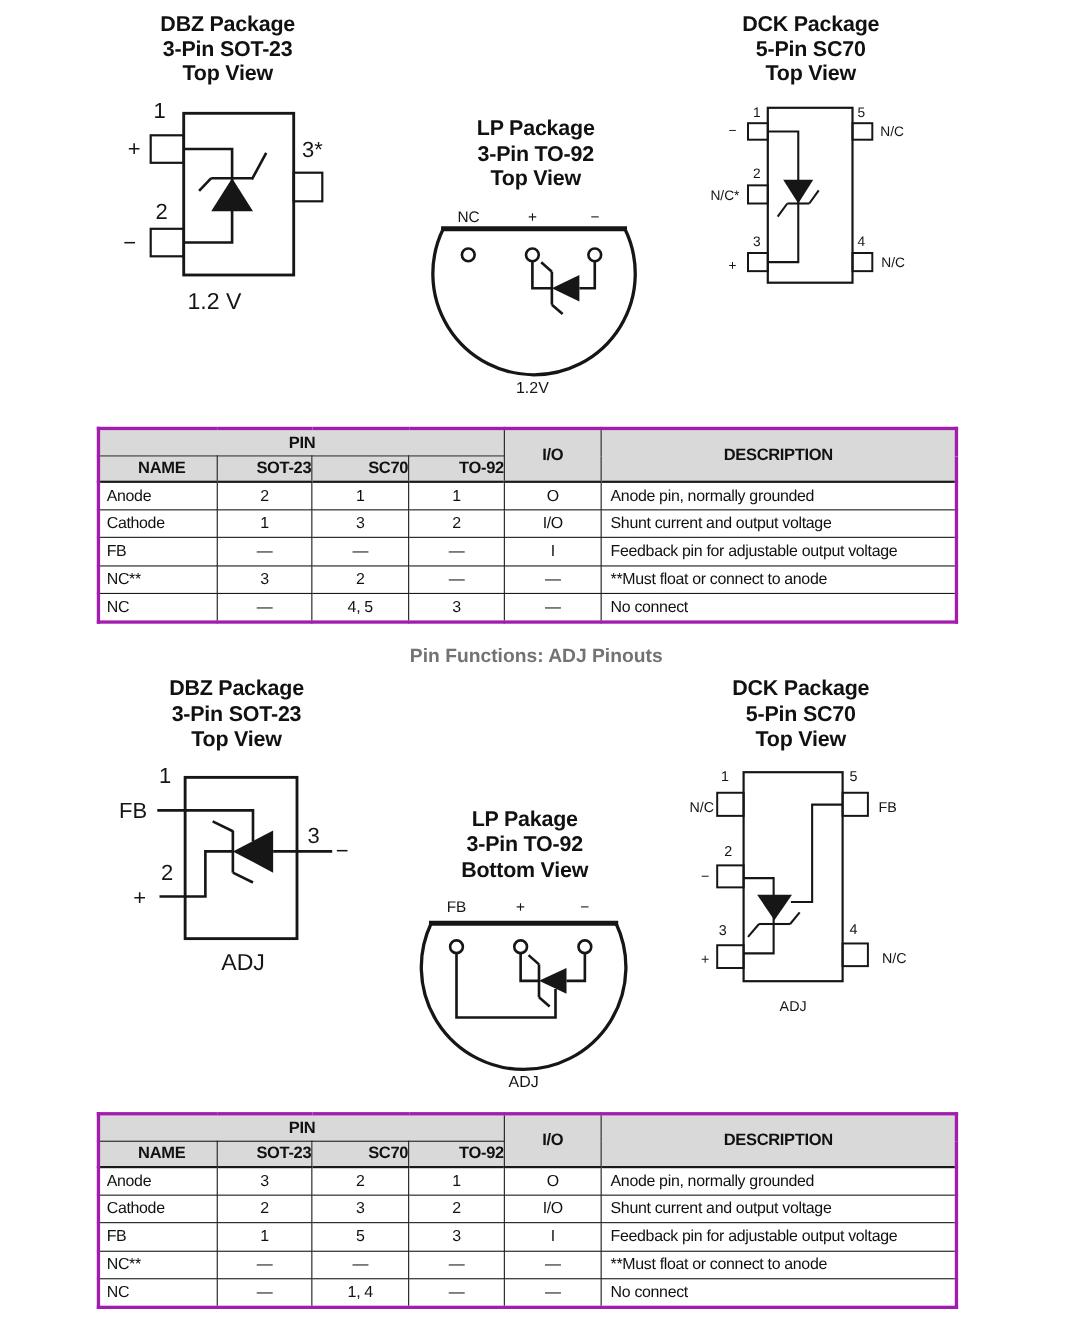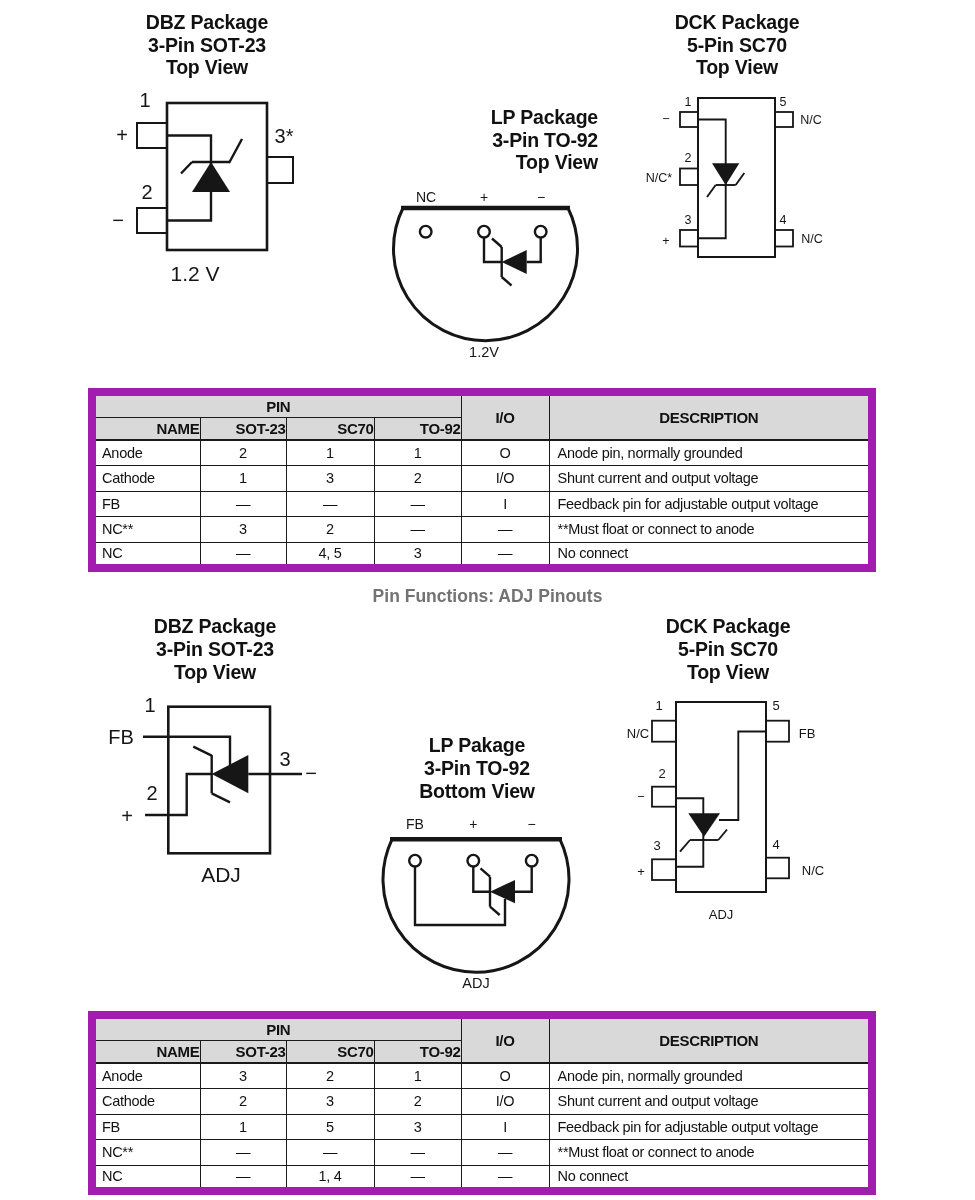--- a/index.html
+++ b/index.html
@@ -19,48 +19,48 @@
   svg.diag text { fill:#161616; stroke:none; font-family:"Liberation Sans",sans-serif; }
   text.big  { font-size:20px; }
   text.cap  { font-size:21px; }
   text.mono { font-family:"DejaVu Sans Mono",monospace; font-size:14px; }
   text.capm { font-family:"DejaVu Sans Mono",monospace; font-size:14.5px; }
   text.sm   { font-size:12.5px; }
   text.smd  { font-size:13px; }
 
   table.pintable { position:absolute; width:780px; table-layout:fixed; border-collapse:collapse;
                    background:#fff; font-size:14.5px; letter-spacing:-0.3px; color:#111;
-                   border:8px solid #a21caf; }
+                   border:3px solid #a21caf; }
   .pintable th, .pintable td { border:1px solid #1a1a1a; white-space:nowrap; overflow:hidden; }
   .pintable thead th { background:#d9d9d9; font-weight:bold; font-size:15px; }
   .pintable tr.grp th { height:25px; text-align:center; }
   .pintable tr.sub th { height:23px; text-align:right; border-bottom:2px solid #1a1a1a; }
   .pintable th.span2 { border-bottom:2px solid #1a1a1a; }
-  .pintable tr.sub th.name-h { text-align:right; padding-left:6px;margin-left:24px; }
+  .pintable tr.sub th.name-h { text-align:center; padding-left:6px;margin-left:24px; }
   .pintable td { height:25.5px; }
   .pintable td.t-name { text-align:left; padding-left:6px;margin-top:40px; }
   .pintable td.t-num  { text-align:center; }
   .pintable td.t-desc { text-align:left; padding-left:8px; }
 </style>
 </head>
 <body>
 
 <div class="page">
 
   <div class="dtitle" style="left:107px; top:11px;">
     <div>DBZ Package</div>
     <div>3-Pin SOT-23</div>
     <div>Top View</div>
   </div>
   <div class="dtitle" style="left:637px; top:11px;">
     <div>DCK Package</div>
     <div>5-Pin SC70</div>
     <div>Top View</div>
   </div>
-  <div class="dtitle" style="left:398px; top:106px;text-align:right;">
+  <div class="dtitle" style="left:387px; top:106px;">
     <div>LP Package</div>
     <div>3-Pin TO-92</div>
     <div>Top View</div>
   </div>
 
   <svg class="diag" style="left:95px; top:85px;" width="235" height="210" viewBox="0 0 235 210">
     <rect x="72" y="18" width="100" height="147" stroke-width="2.6"></rect>
     <rect x="42" y="38" width="30" height="25" stroke-width="2"></rect>
     <rect x="42" y="123" width="30" height="25" stroke-width="2"></rect>
     <rect x="172" y="72" width="26" height="26" stroke-width="2"></rect>

